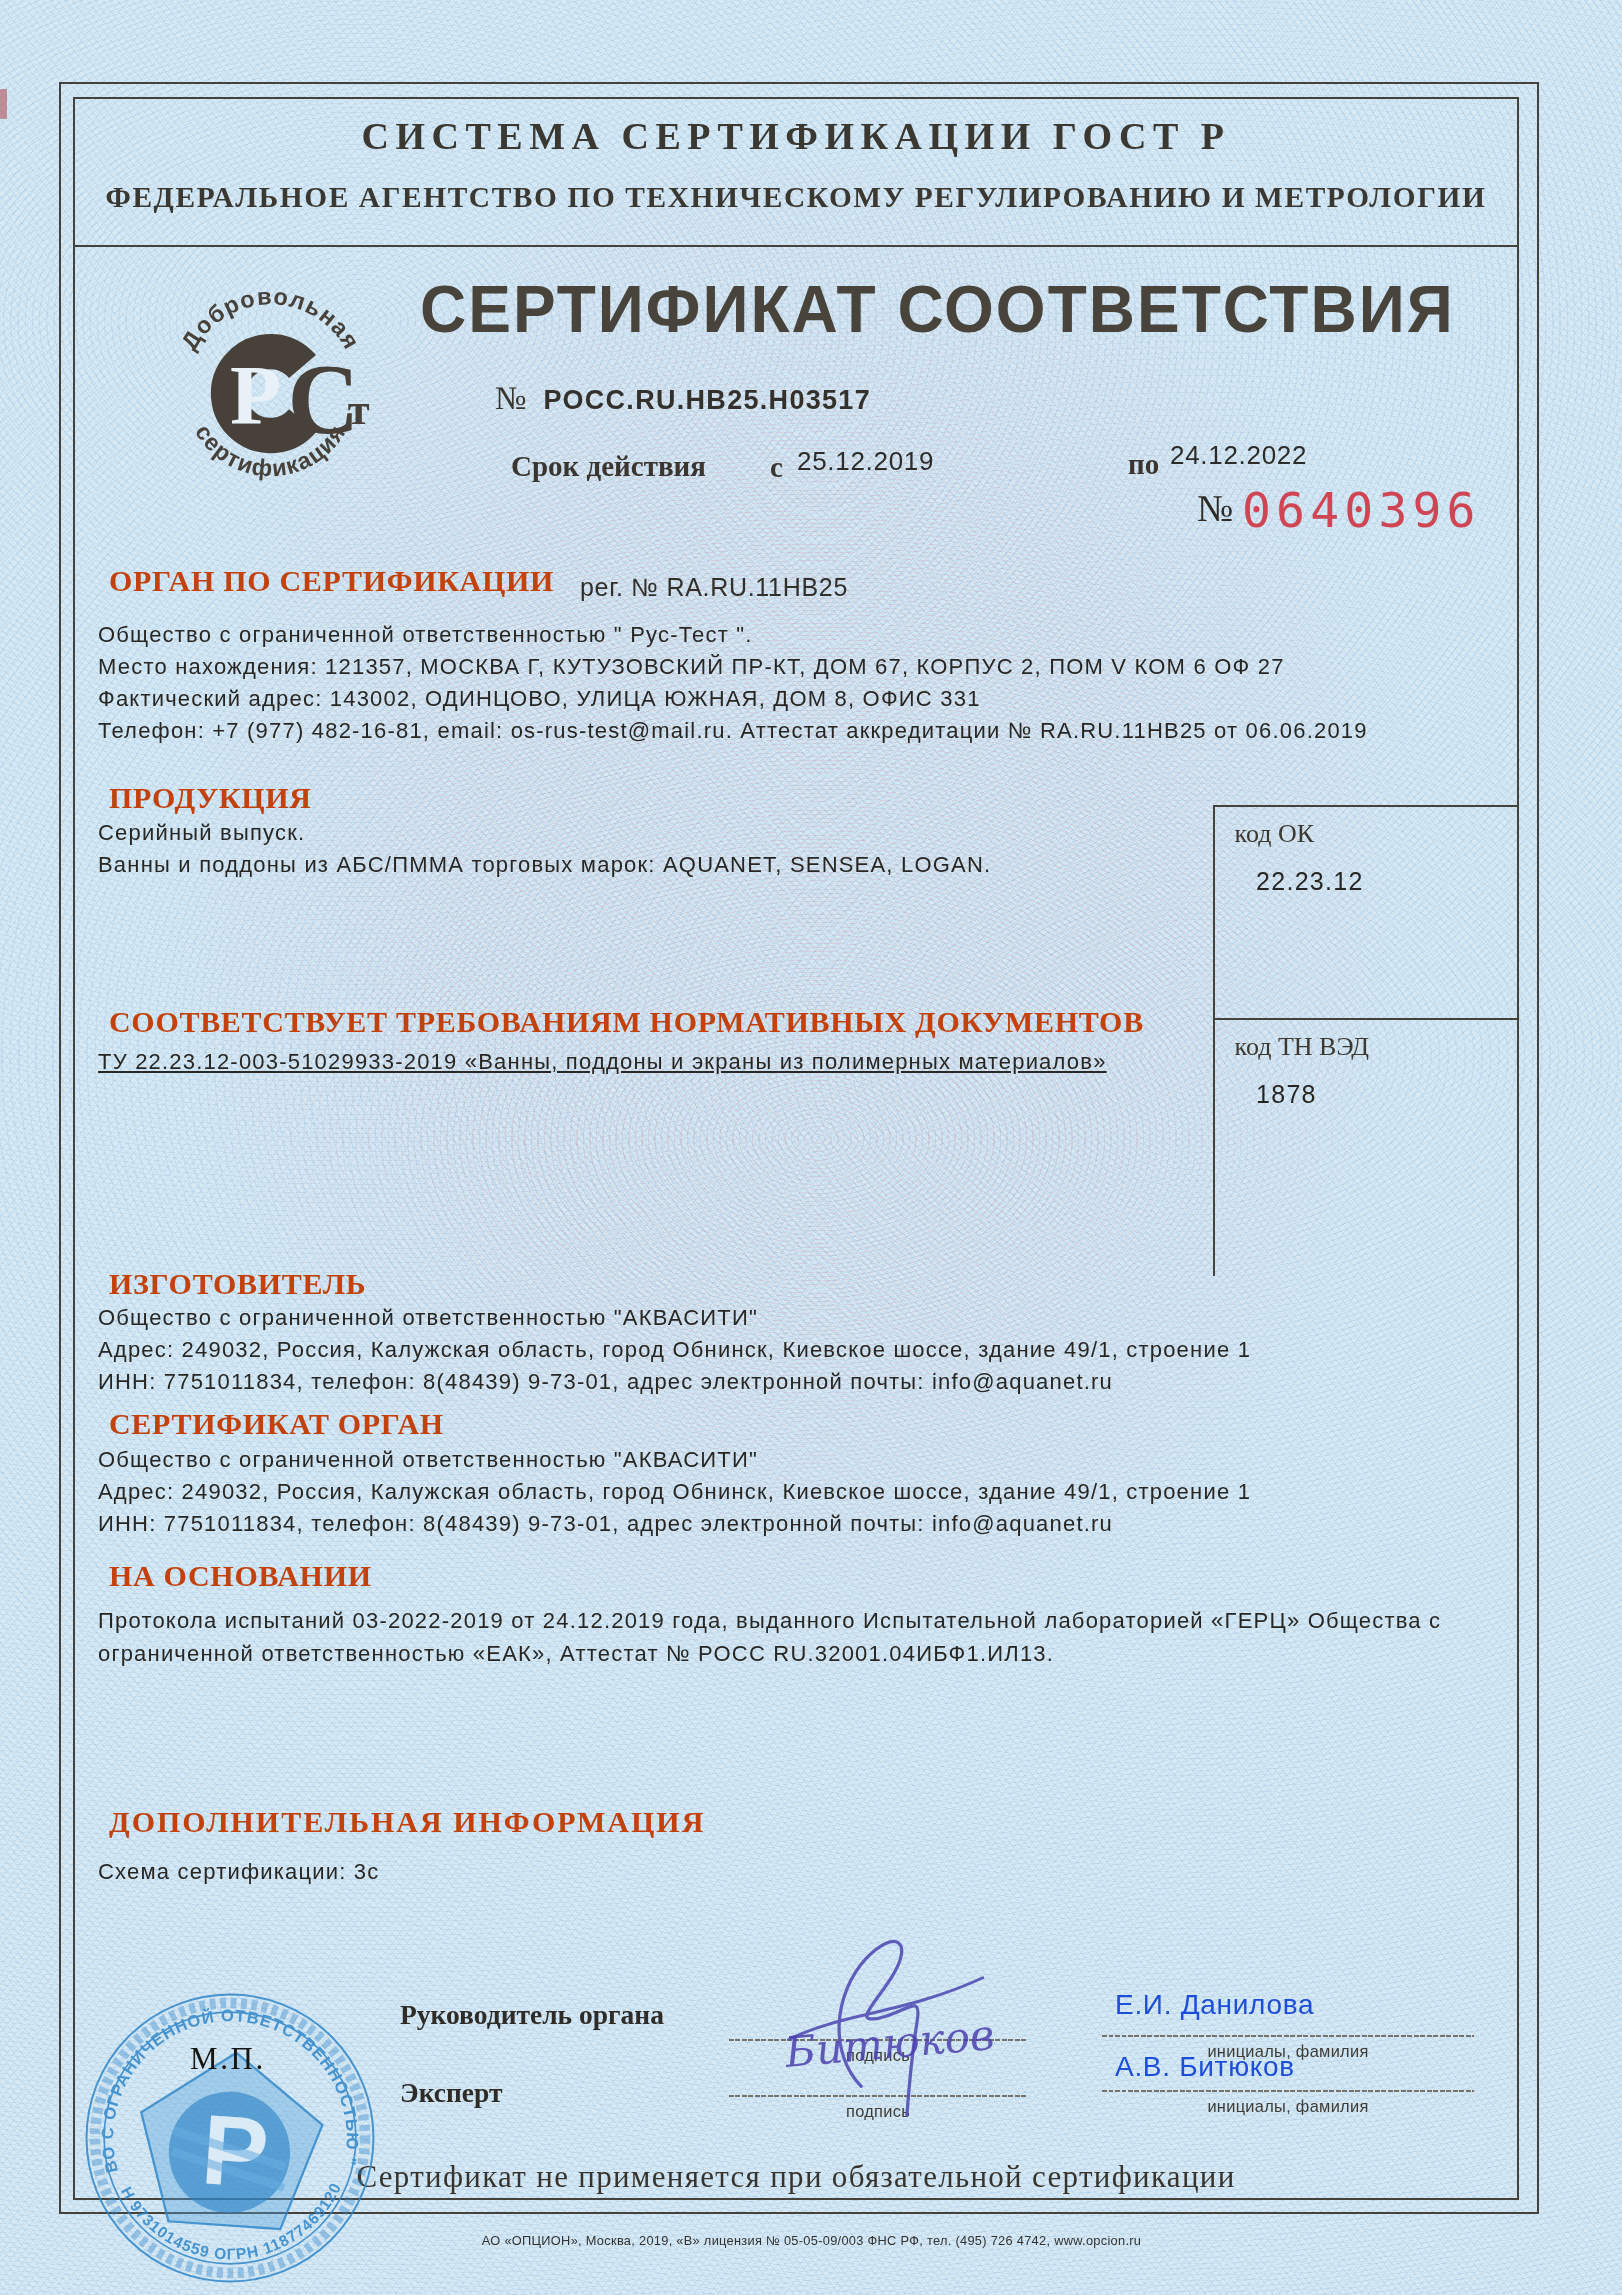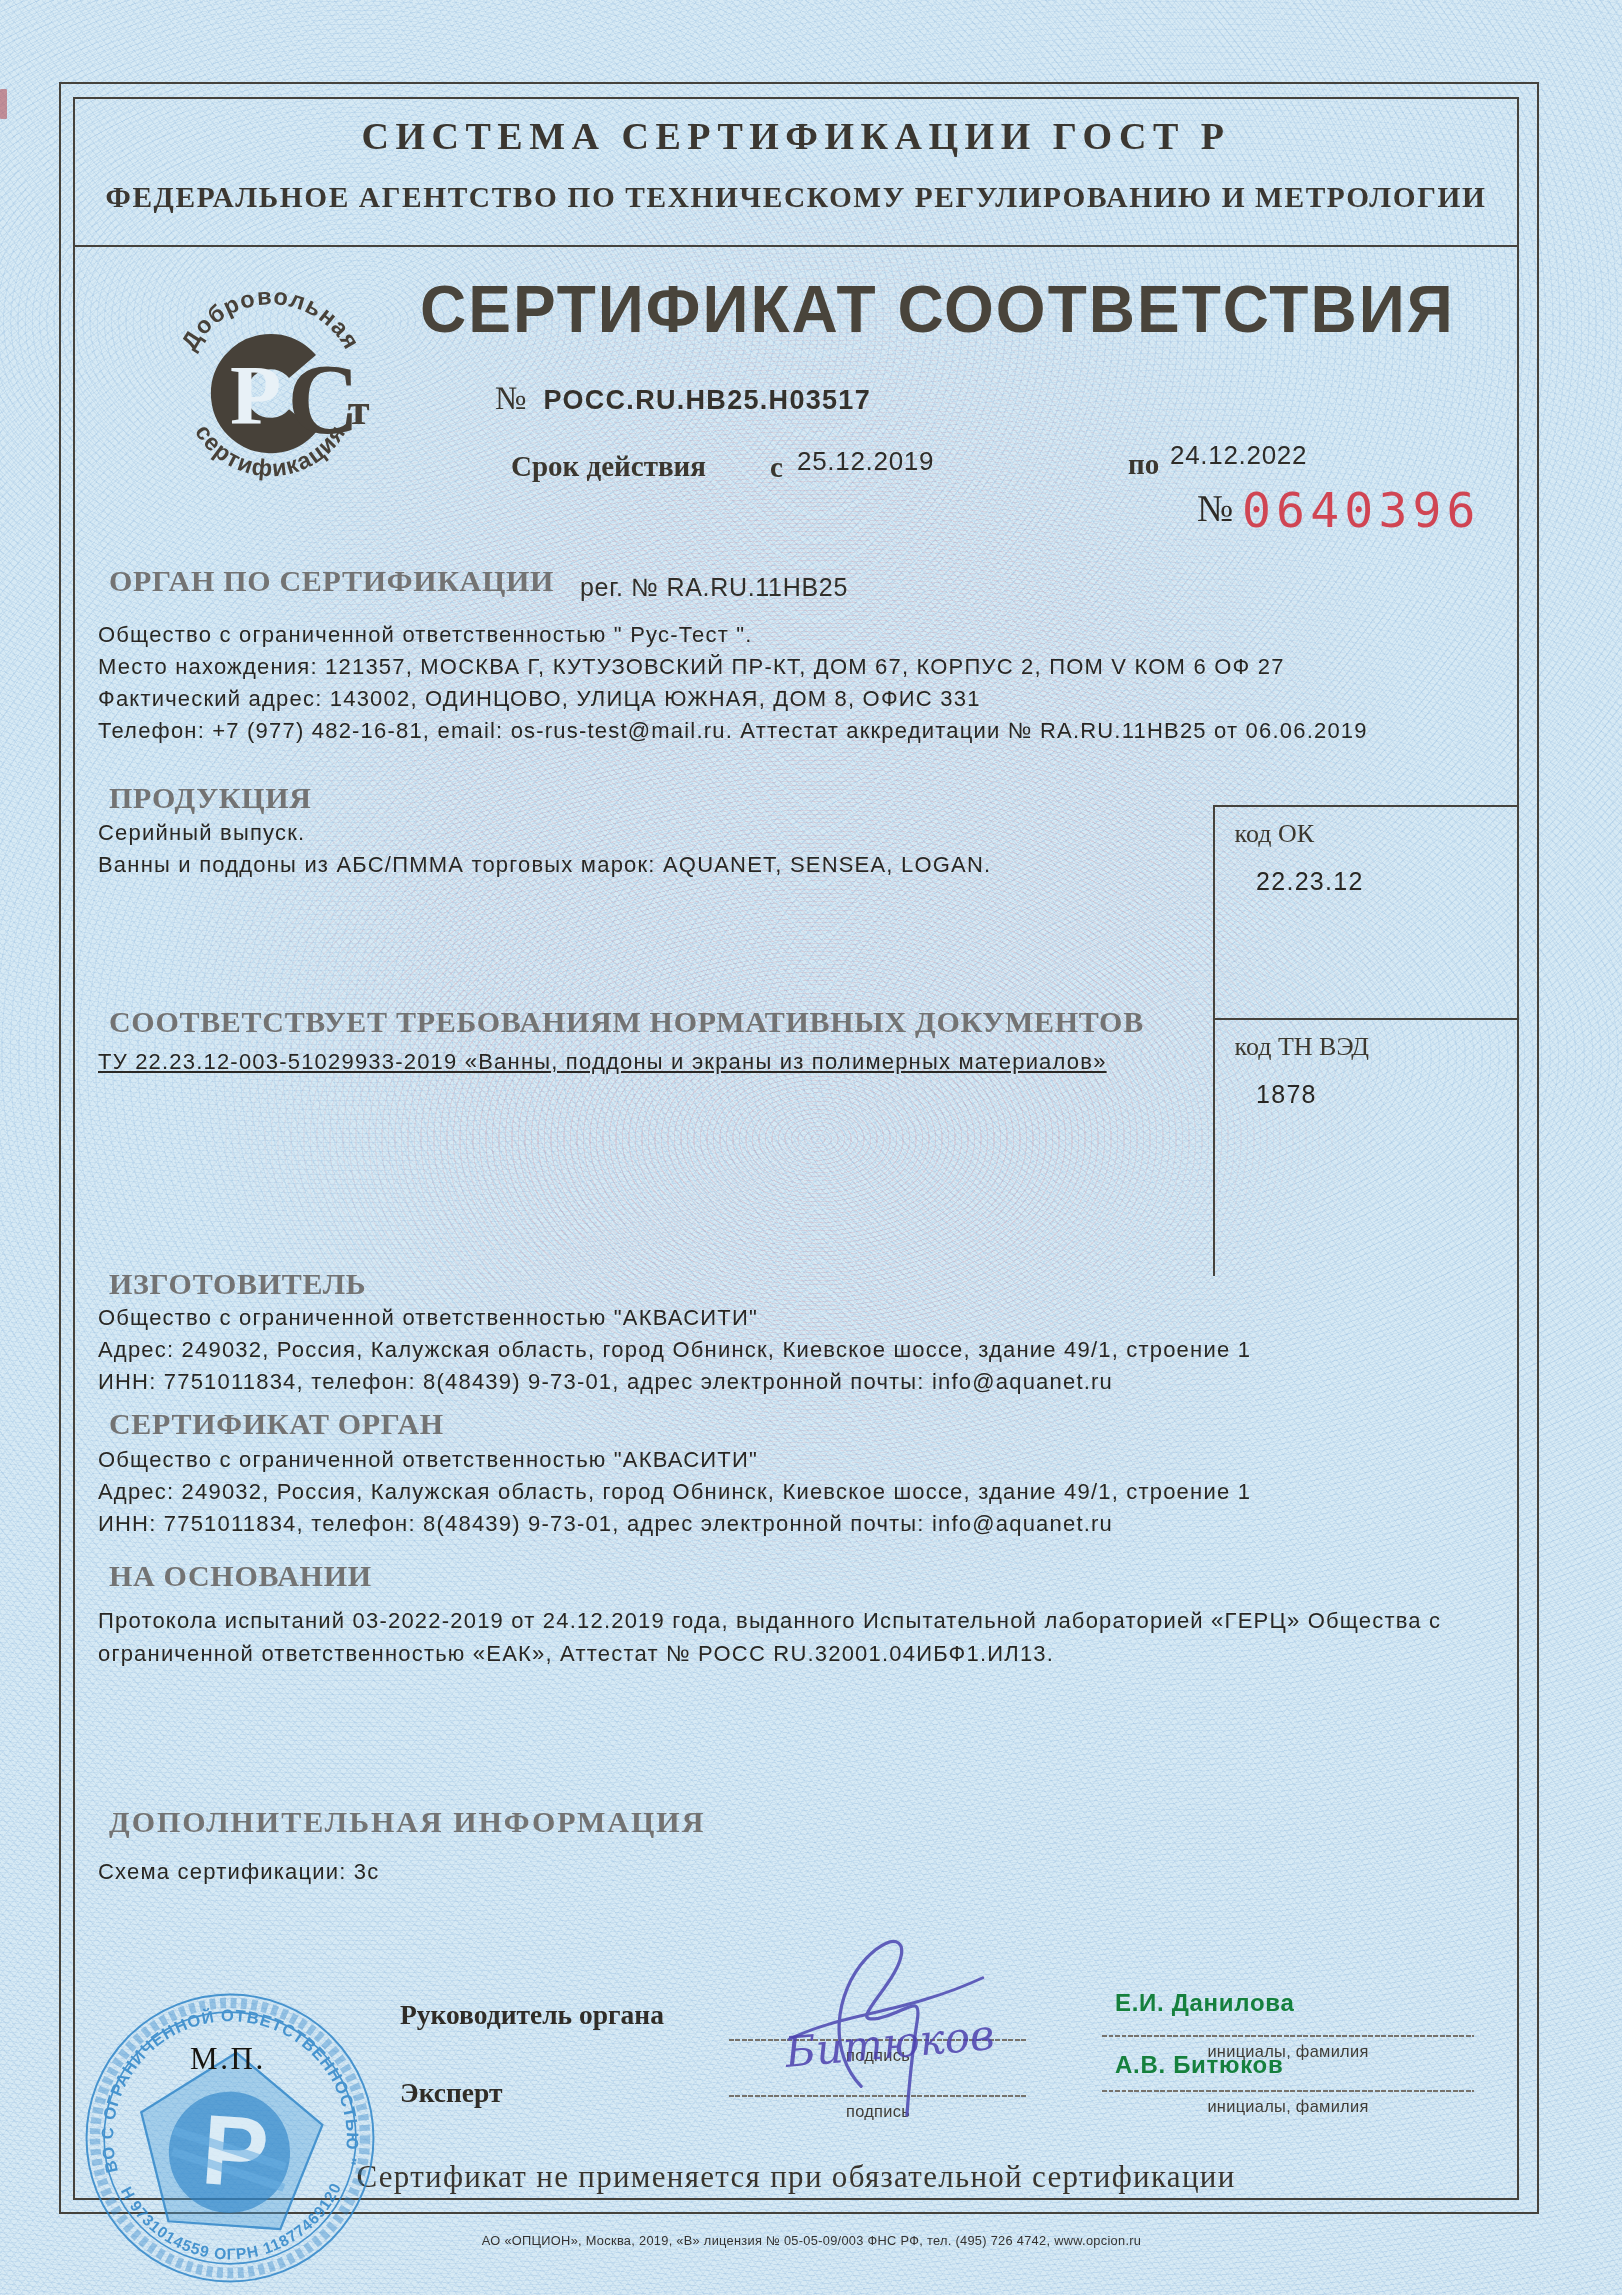--- a/index.html
+++ b/index.html
@@ -45,37 +45,37 @@
   .doc-title { left: 420px; top: 271px; font: bold 64px/72px "Liberation Sans", sans-serif;
     letter-spacing: 2px; color: #49443b; transform: scaleY(1.05); transform-origin: 0 0; }
   .certnum-row { left: 495px; top: 382px; display: flex; align-items: baseline; gap: 17px; }
   .certnum-sym { font: 33px/1 "Liberation Serif", serif; color: #39362f; }
   .certnum-val { font: bold 27px/1 "Liberation Sans", sans-serif; letter-spacing: 1.3px; color: #34312c; }
   .val-label { font: bold 29px/1 "Liberation Serif", serif; color: #3a362f; }
   .val-date  { font: 26px/1 "Liberation Sans", sans-serif; letter-spacing: 0.7px; color: #2e2c28; }
   .blank-sym { left: 1197px; top: 489px; font: 38px/1 "Liberation Serif", serif; color: #2e2b26; }
   .blank-val { left: 1242px; top: 486px; font: 48px/1 "DejaVu Sans Mono", monospace;
     letter-spacing: 5.2px; color: #d04553; }
-  .sec-head { font: bold 30px/1.15 "Liberation Serif", serif; letter-spacing: 0.7px; color: #737373; }
+  .sec-head { font: bold 30px/1.15 "Liberation Serif", serif; letter-spacing: 0.7px; color: #c2410c; }
   .reg-num { font: 25px/1 "Liberation Sans", sans-serif; letter-spacing: 0.7px; color: #312f2a; }
   .blk { position: absolute; z-index: 5; }
   .blk .line { font-size: 22px; line-height: 32px; letter-spacing: 1.2px;
     color: #282622; white-space: nowrap; }
   .code-box { position: absolute; z-index: 5; width: 304px;
     border-top: 2px solid #45423c; border-left: 2px solid #45423c; }
   .code-label { margin: 10.5px 0 0 19.6px; font: 26px/1.2 "Liberation Serif", serif; color: #3c382f; }
   .code-value { margin: 17px 0 0 41px; font: 25px/1.2 "Liberation Sans", sans-serif;
     letter-spacing: 1.3px; color: #282622; }
   .sig-role { font: bold 27.5px/1.2 "Liberation Serif", serif; color: #2f2c27; }
   .micro-line { position: absolute; z-index: 6; height: 2px;
     background: repeating-linear-gradient(90deg, #76726c 0 4.6px, rgba(0,0,0,0) 4.6px 6.5px); }
   .sig-caption { position: absolute; z-index: 6; font-size: 16.4px; color: #3f3c36;
     text-align: center; letter-spacing: 0.3px; }
-  .sig-name { position: absolute; z-index: 6; font-size: 24px; letter-spacing: 0.7px;
-    color: #15803d; white-space: nowrap; font-weight: bold; }
+  .sig-name { position: absolute; z-index: 6; font-size: 28px; letter-spacing: 0.7px;
+    color: #1d4ed8; white-space: nowrap; }
   .autograph-text { position: absolute; left: 785px; top: 2023px; z-index: 9;
     font: italic 42px/1 "DejaVu Serif", serif; color: #4c40ae; opacity: .85;
     transform: rotate(-5deg); white-space: nowrap; }
   .autograph-svg { position: absolute; left: 750px; top: 1915px; width: 255px; height: 206px; z-index: 9; }
   .mp-mark { left: 190px; top: 2043px; font: 31px/1 "Liberation Serif", serif;
     color: #181611; z-index: 12; letter-spacing: 2.6px; }
   .stamp { position: absolute; left: 80px; top: 1988px; width: 300px; height: 300px;
     z-index: 10; opacity: .85; }
   .notice { left: 73px; top: 2159px; width: 1446px; text-align: center;
     font: 31px/1.15 "Liberation Serif", serif; letter-spacing: 1.3px; color: #38342d; }

